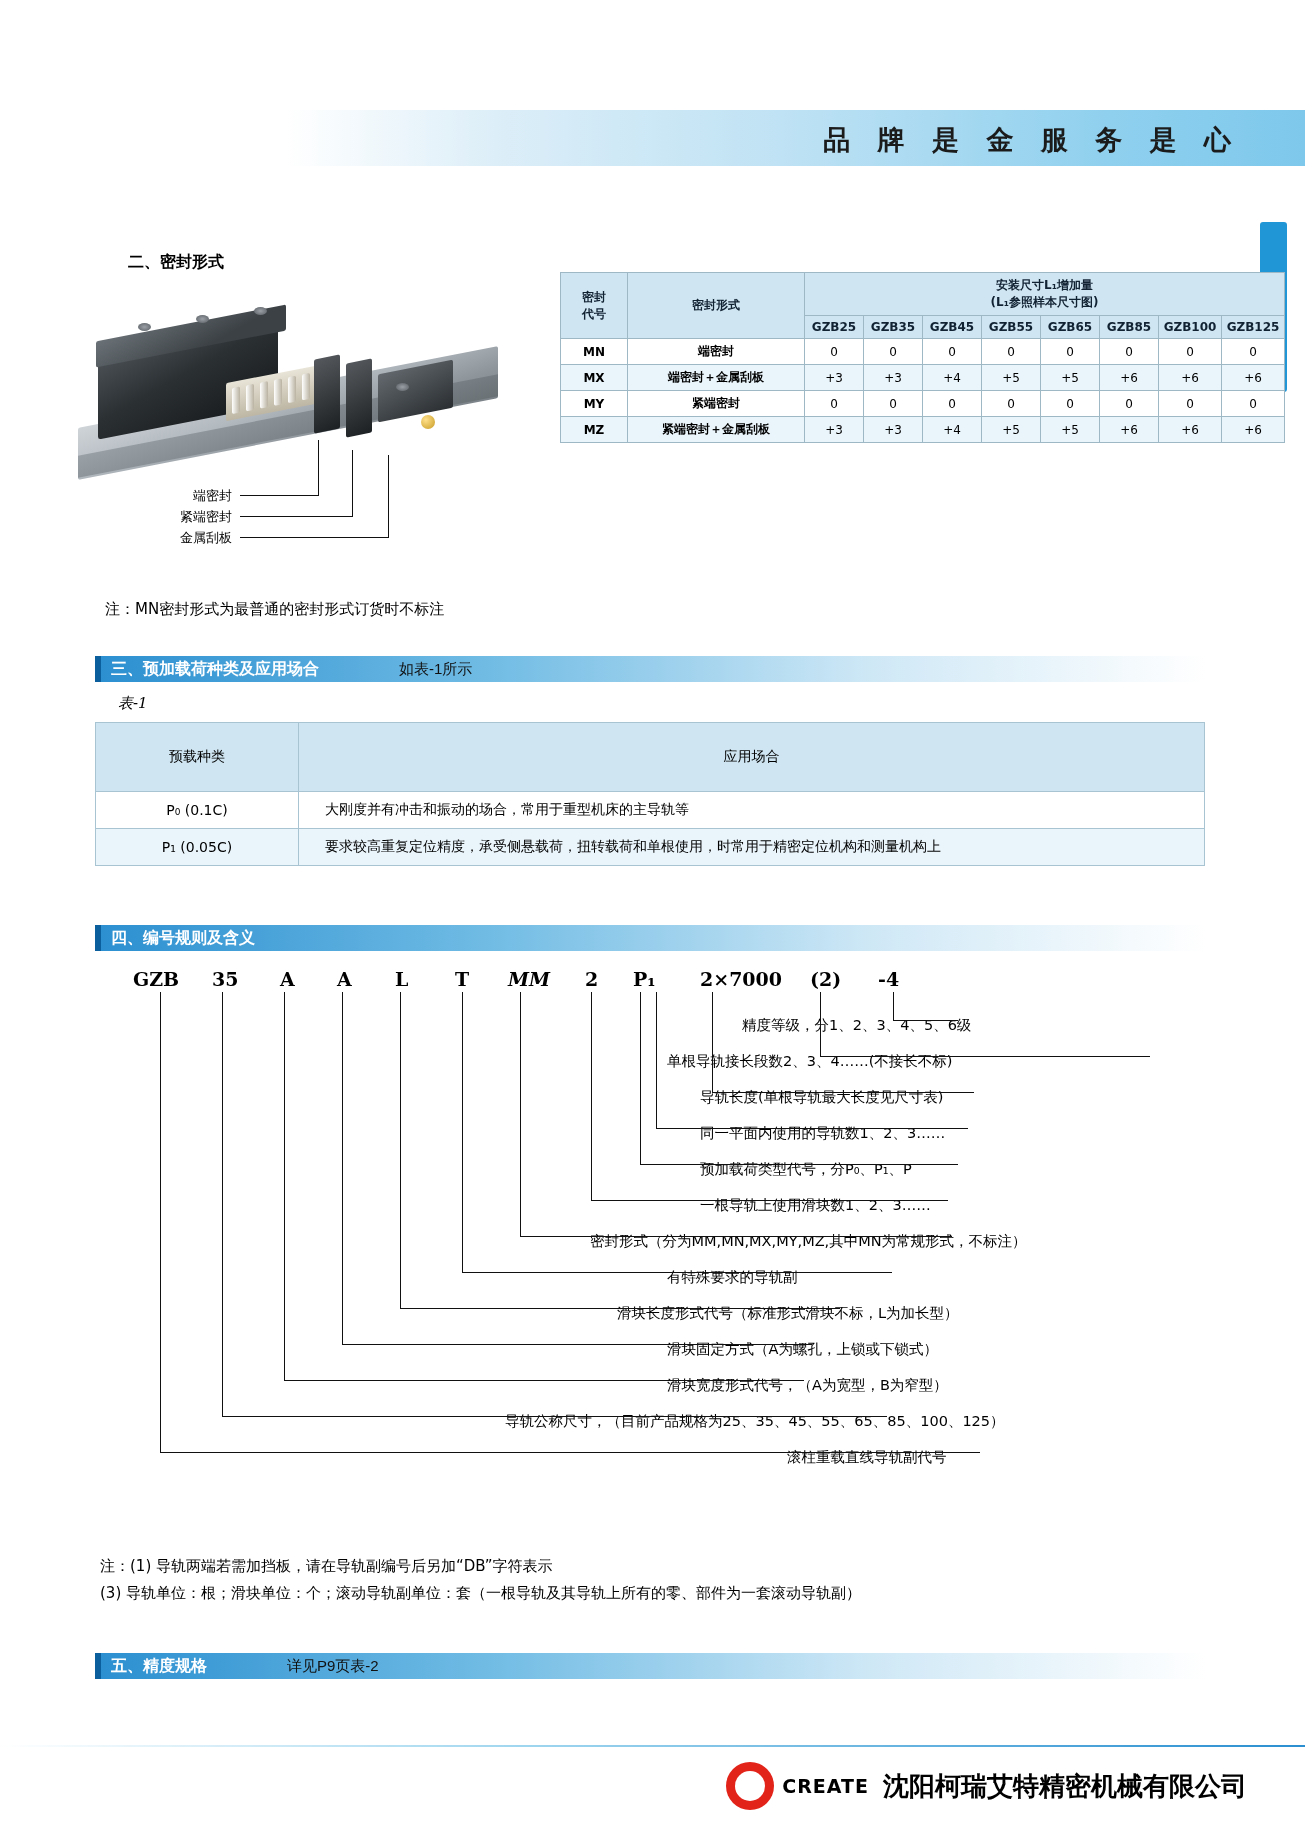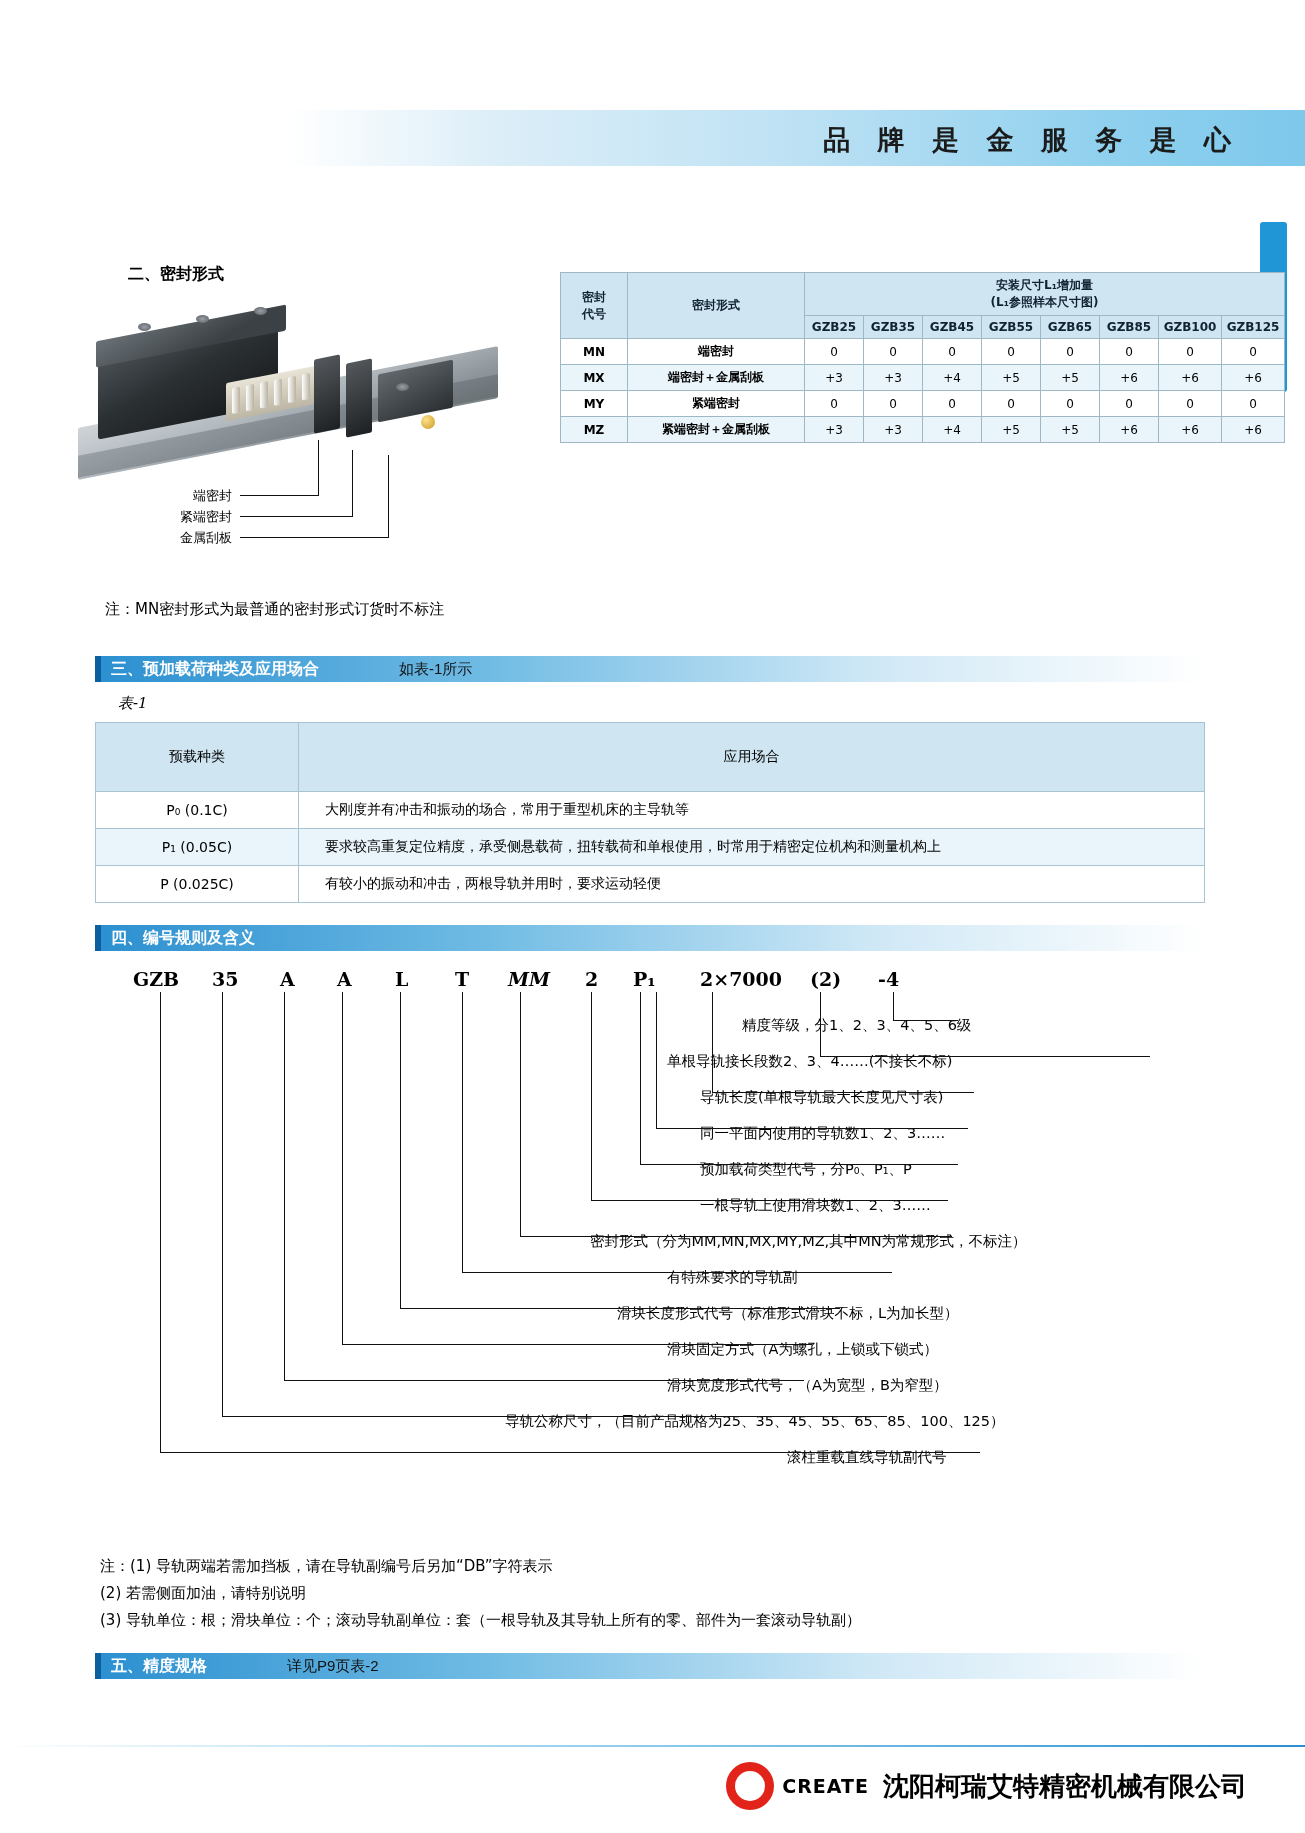--- a/index.html
+++ b/index.html
@@ -48,21 +48,20 @@
     font-family: "DejaVu Sans", sans-serif;
   }
 
   
   .sec2-title {
     position: absolute;
     left: 128px; top: 252px;
     font-size: 16px;
     font-weight: bold;
     font-family: "DejaVu Sans", sans-serif;
-    margin-top: 12px;
   }
 
   
   .illus {
     position: absolute;
     left: 78px; top: 295px;
     width: 420px; height: 200px;
   }
   .rail {
     position: absolute;
@@ -443,24 +442,20 @@
   </thead>
   <tbody>
     <tr class="body-row">
       <td class="k">P₀ (0.1C)</td>
       <td class="v">大刚度并有冲击和振动的场合，常用于重型机床的主导轨等</td>
     </tr>
     <tr class="body-row alt">
       <td class="k">P₁ (0.05C)</td>
       <td class="v">要求较高重复定位精度，承受侧悬载荷，扭转载荷和单根使用，时常用于精密定位机构和测量机构上</td>
     </tr>
-    <tr class="body-row">
-      <td class="k">P (0.025C)</td>
-      <td class="v">有较小的振动和冲击，两根导轨并用时，要求运动轻便</td>
-    </tr>
   </tbody>
 </table>
 
 <div class="sec-head" style="top:925px;">
   <div class="bar"></div>
   <div class="txt">四、编号规则及含义</div>
 </div>
 
 <div class="code-item" style="left:133px; top:968px;">GZB</div>
 <div class="code-item" style="left:212px; top:968px;">35</div>
@@ -523,21 +518,20 @@
 <div class="dline-h" style="left:284px; top:1380px; width:520px;"></div>
 
 <div class="dline-v" style="left:222px; top:992px; height:424px;"></div>
 <div class="dline-h" style="left:222px; top:1416px; width:665px;"></div>
 
 <div class="dline-v" style="left:160px; top:992px; height:460px;"></div>
 <div class="dline-h" style="left:160px; top:1452px; width:820px;"></div>
 
 <div class="notes">
   <div>注：(1) 导轨两端若需加挡板，请在导轨副编号后另加“DB”字符表示</div>
-  <div>      (2) 若需侧面加油，请特别说明</div>
   <div>      (3) 导轨单位：根；滑块单位：个；滚动导轨副单位：套（一根导轨及其导轨上所有的零、部件为一套滚动导轨副）</div>
 </div>
 
 <div class="sec-head" style="top:1653px;">
   <div class="bar"></div>
   <div class="txt">五、精度规格</div>
   <div class="sub">详见P9页表-2</div>
 </div>
 
 <div class="footer-line"></div>

